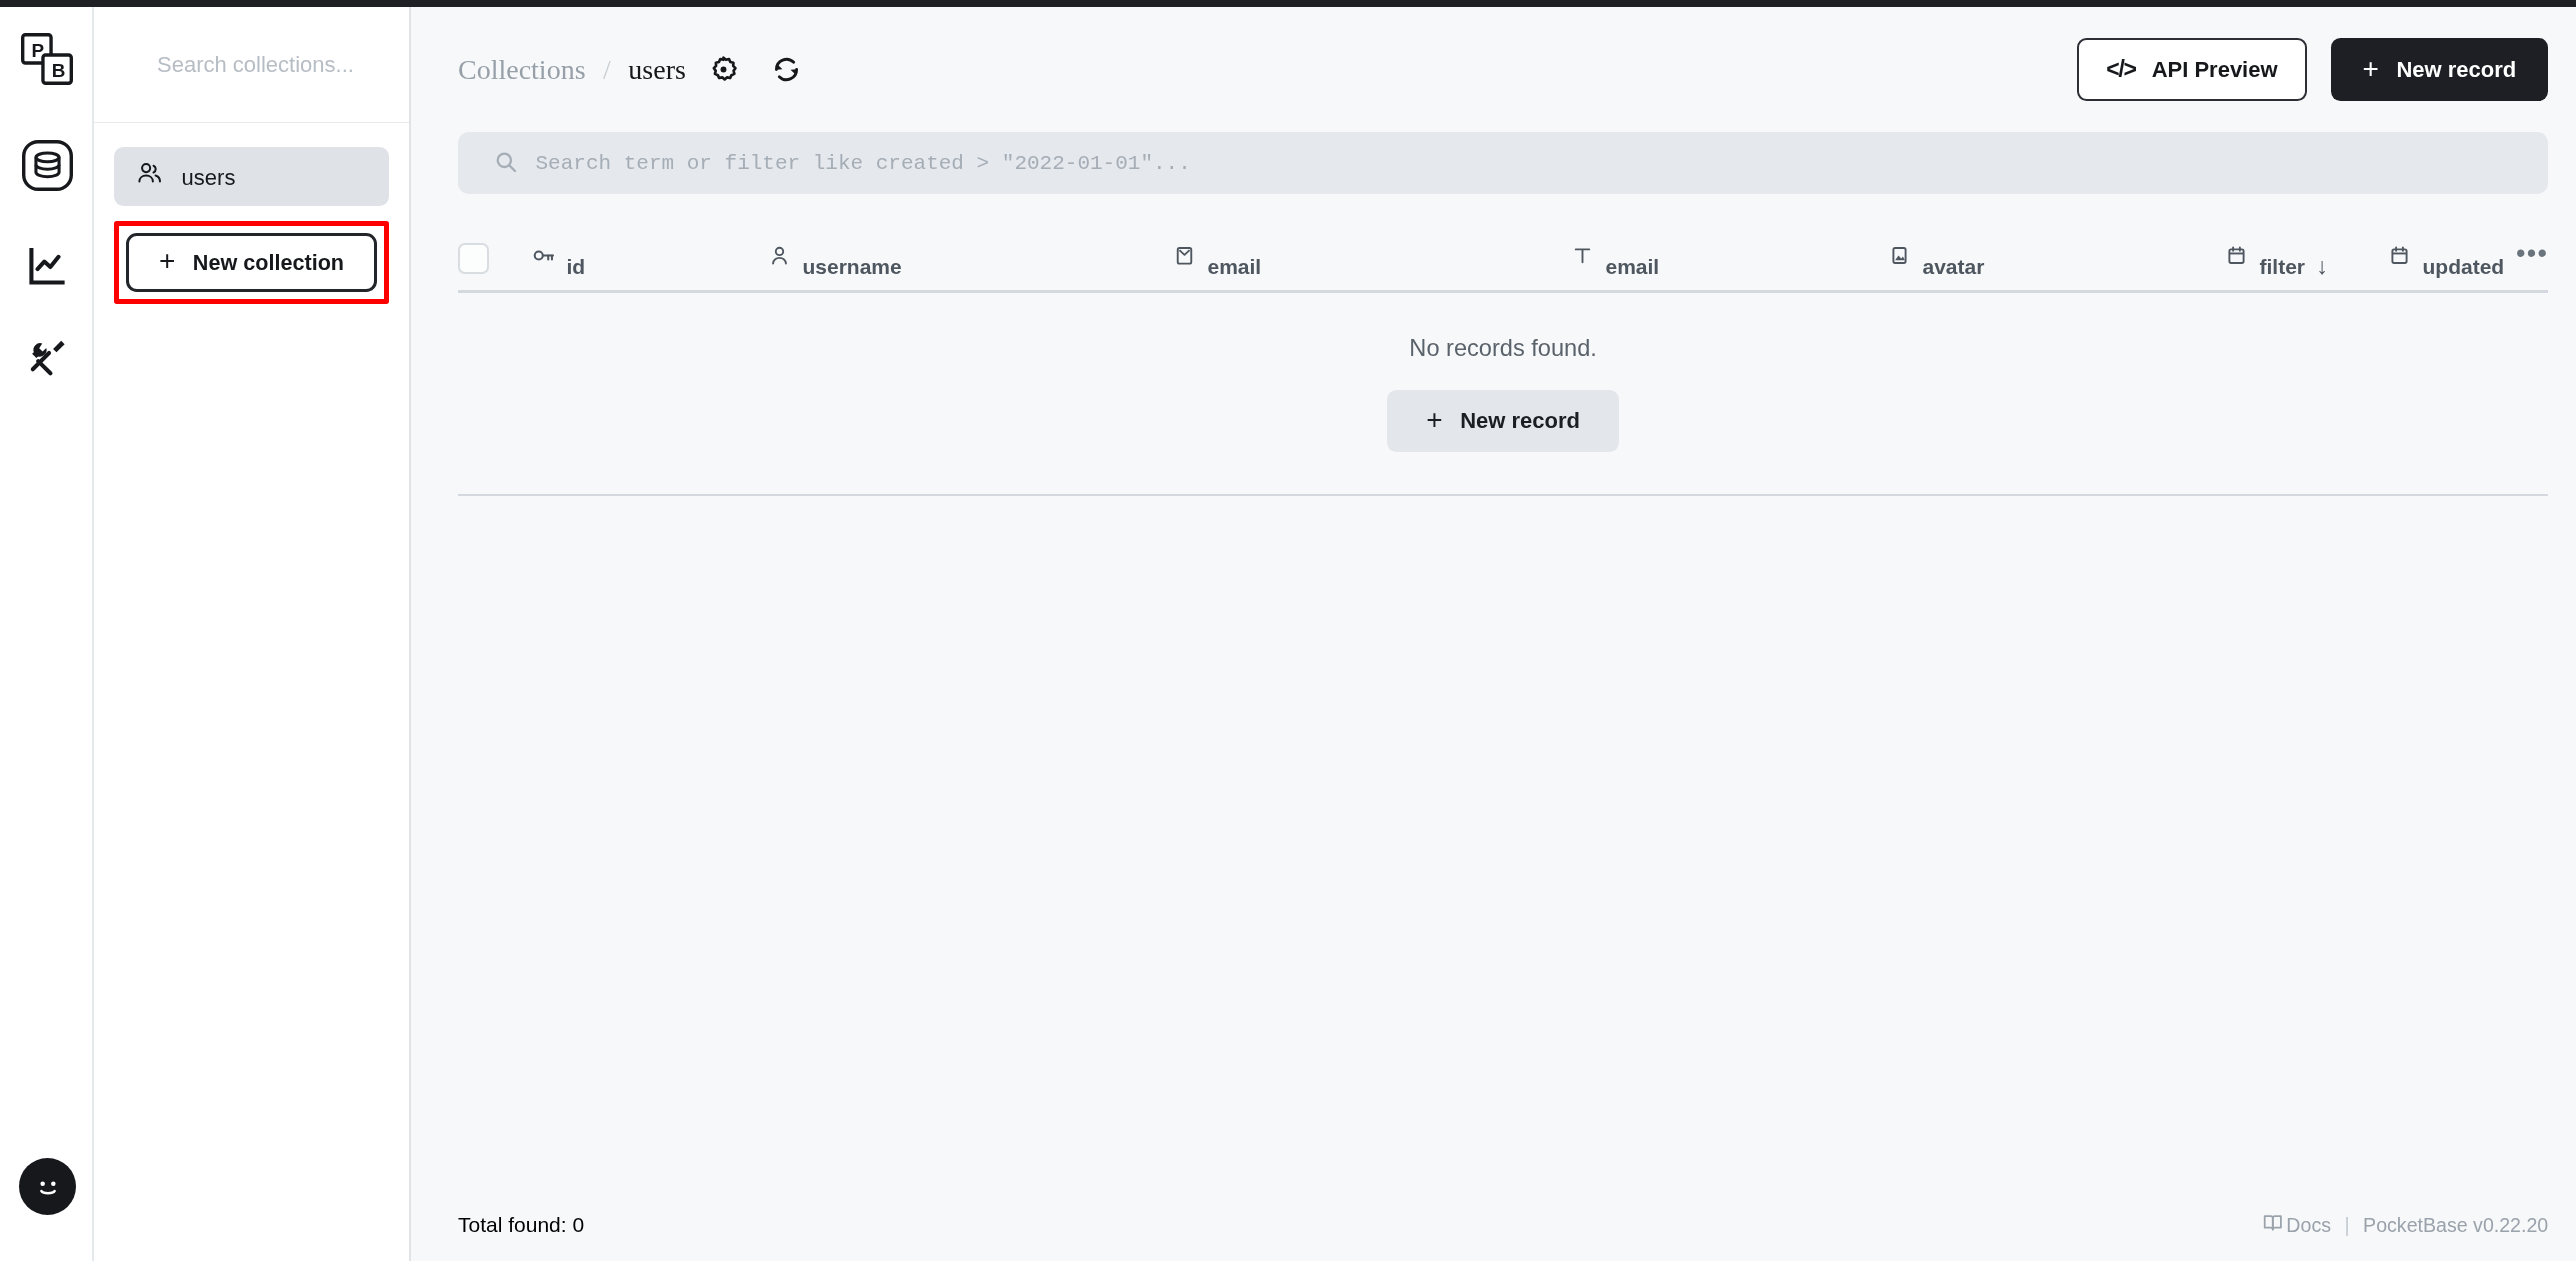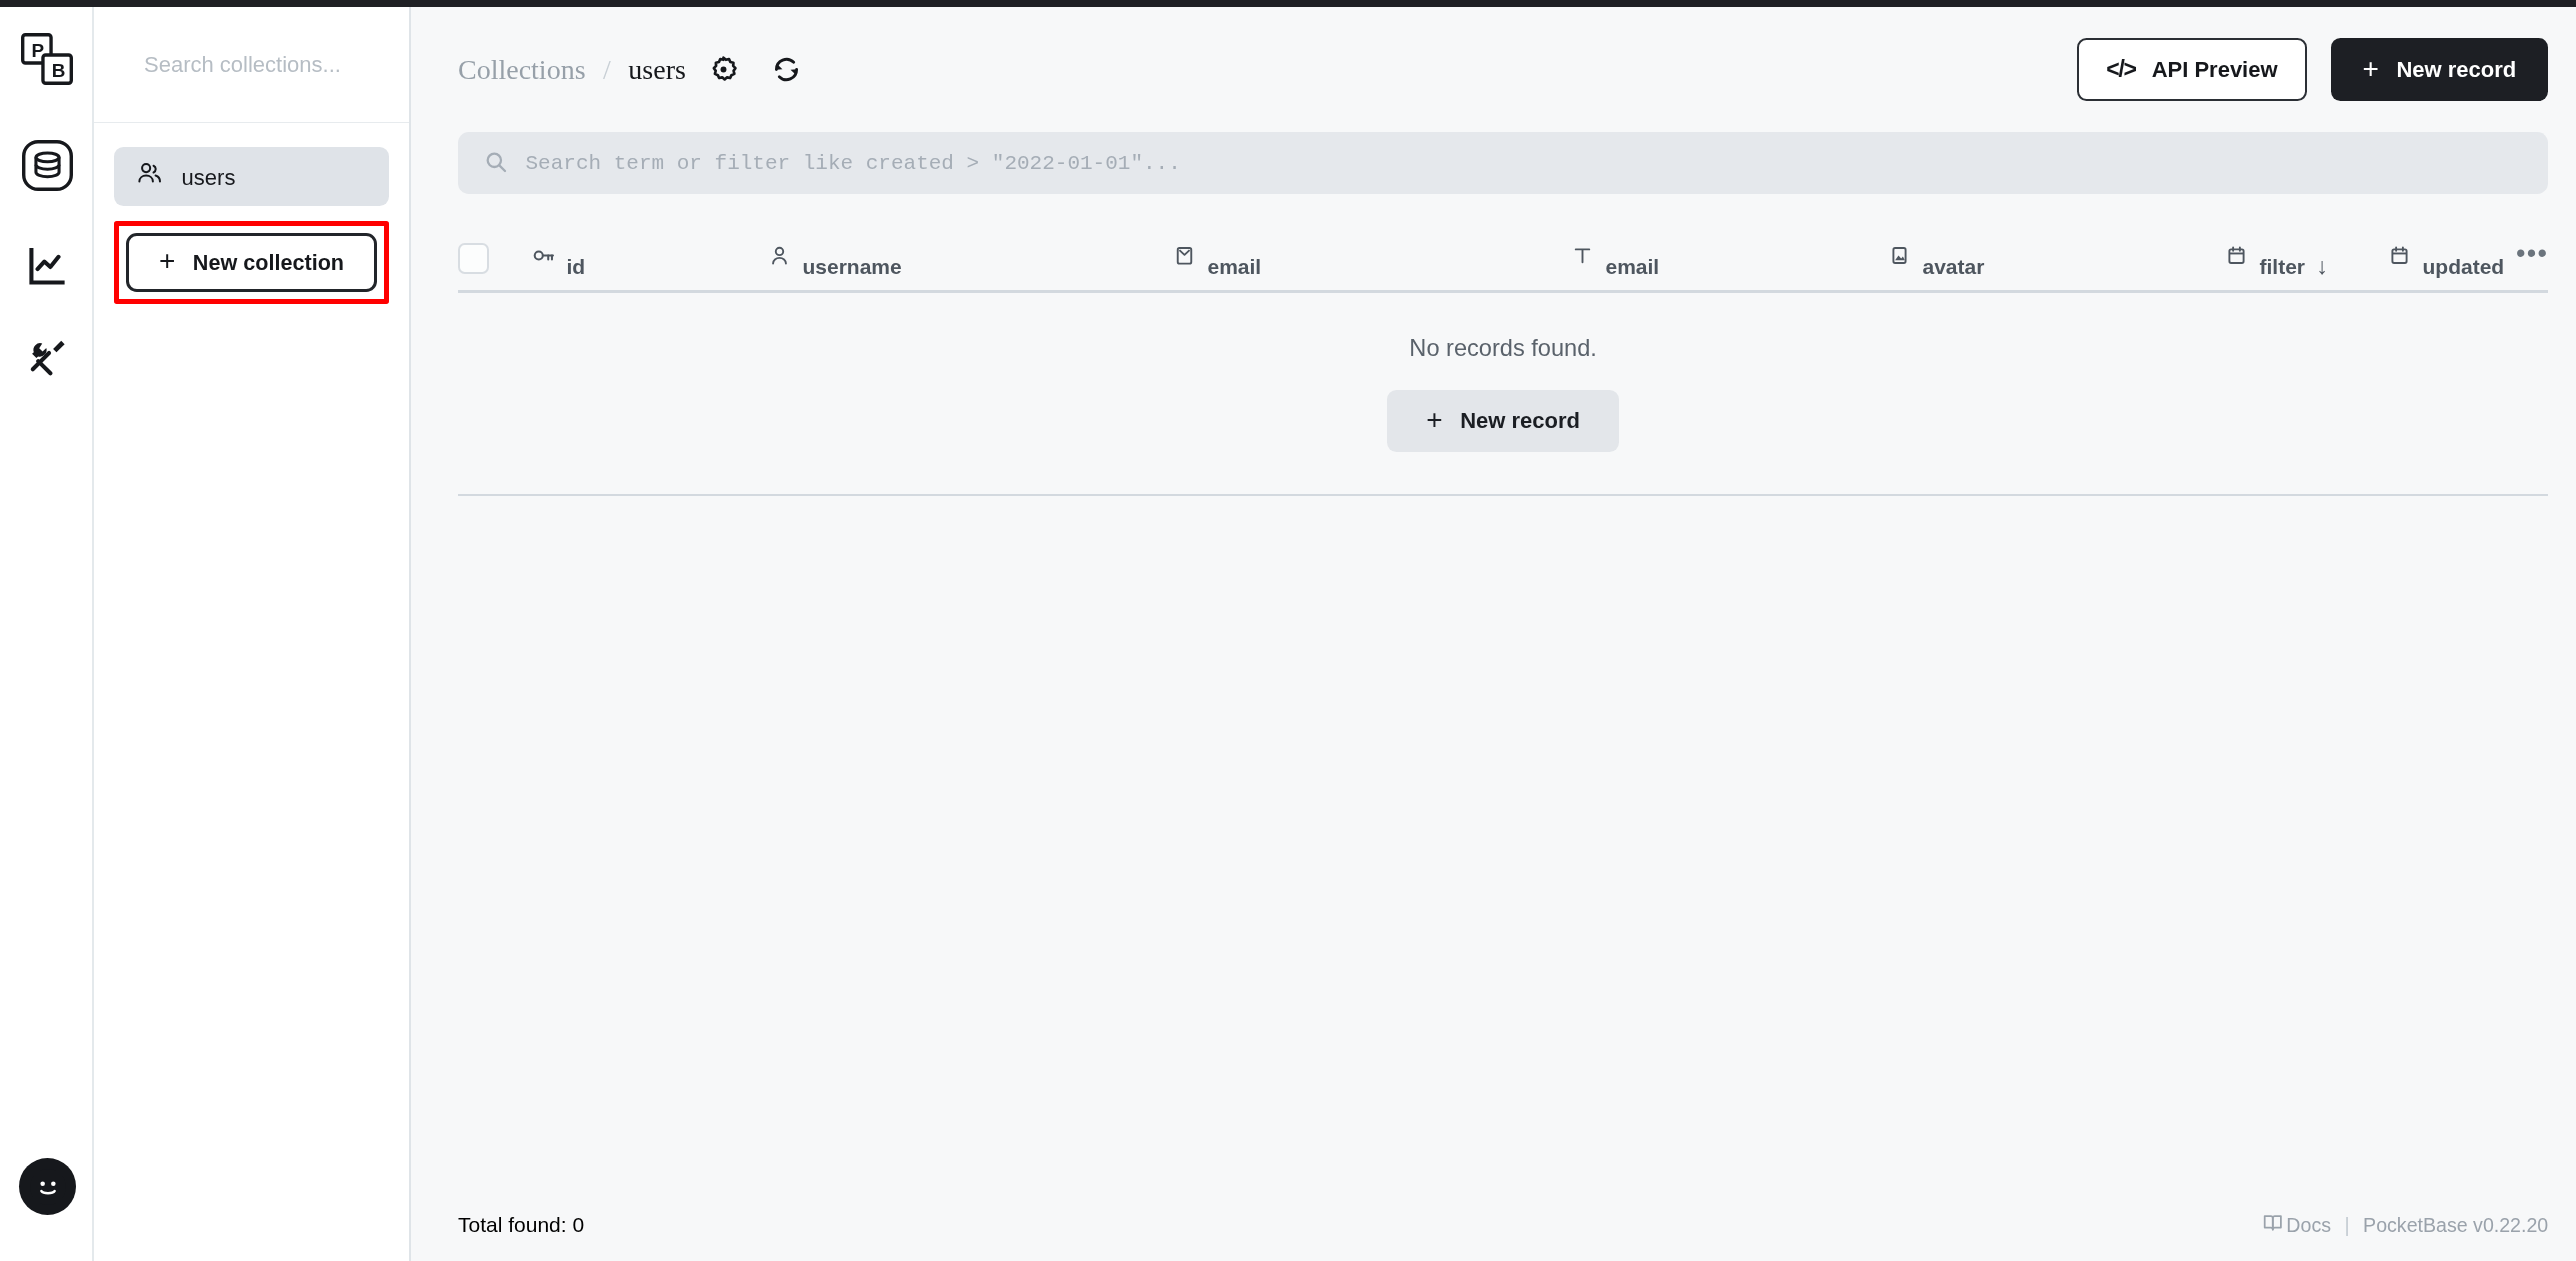--- a/index.html
+++ b/index.html
@@ -83,21 +83,21 @@
     background: #ffffff;
     border-right: 2px solid #dfe4e8;
     padding-top: 7.4px;
     z-index: 10;
   }
   .collections-search {
     height: 116px;
     border-bottom: 1.3px solid #e7ebee;
     display: flex;
     align-items: center;
-    padding-left: 50px;
+    padding-left: 63px;
   }
   .collections-search-input {
     border: 0;
     outline: 0;
     background: transparent;
     font-family: "Liberation Sans", sans-serif;
     font-size: 22px;
     color: #2f3337;
     width: 243px;
   }
@@ -227,21 +227,21 @@
   }
 
   
   .filter-row { padding: 0 42px 0 47px; }
   .filter-bar {
     height: 62px;
     background: #e5e8ec;
     border-radius: 10.8px;
     display: flex;
     align-items: center;
-    padding-left: 26px;
+    padding-left: 36px;
     gap: 17.5px;
   }
   .filter-input {
     flex: 1 1 auto;
     border: 0;
     outline: 0;
     background: transparent;
     font-family: "Liberation Mono", monospace;
     font-size: 21px;
     color: #42474d;

